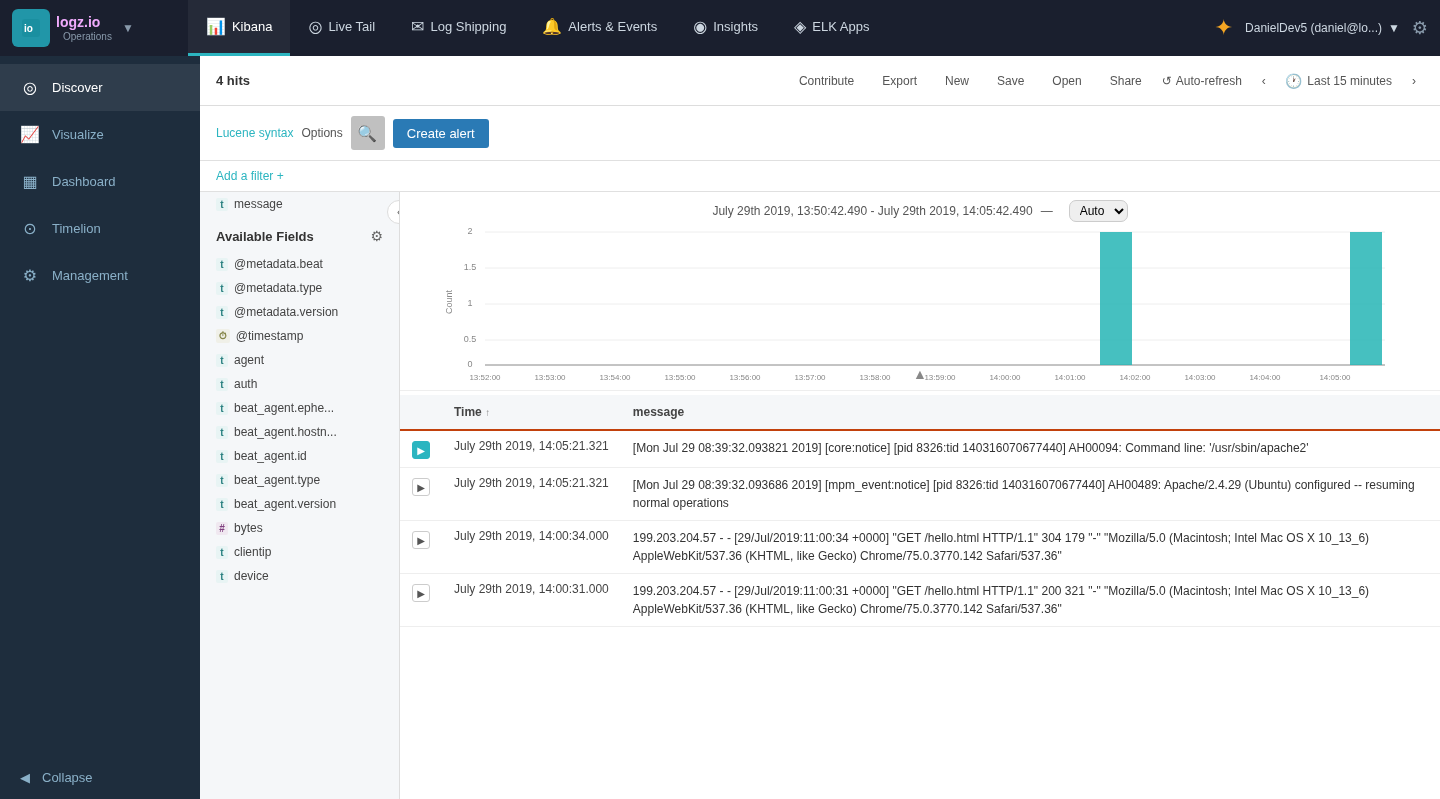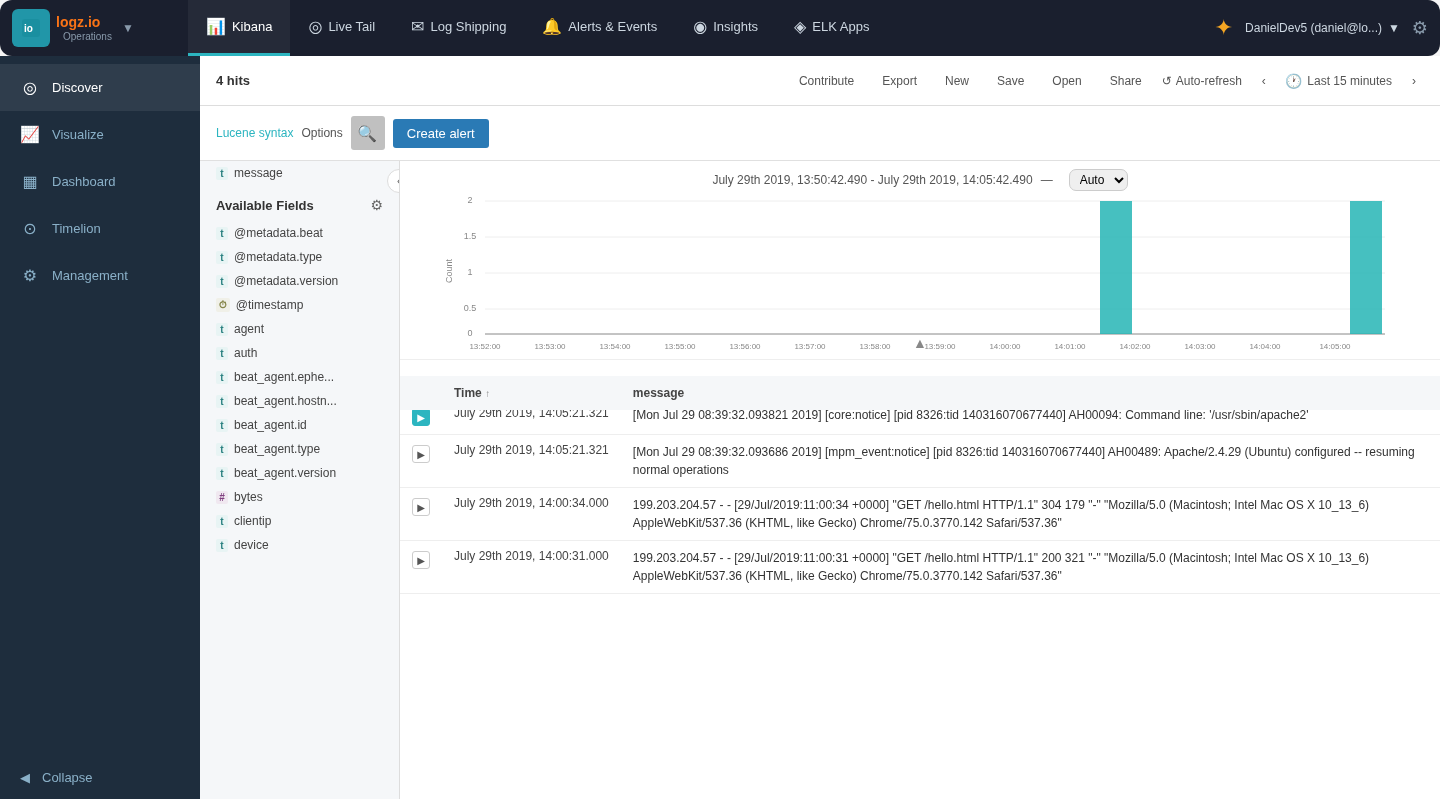--- a/index.html
+++ b/index.html
@@ -6,37 +6,36 @@
     body { font-family: Arial, sans-serif; font-size: 12px; background: #f5f5f5; color: #333; overflow: hidden; }
 
     
     .top-nav {
       background: #1a1f2e;
       height: 56px;
       display: flex;
       align-items: center;
       padding: 0 12px;
       gap: 0;
-      border-radius: 12px;
     }
     .logo-area {
       display: flex;
       align-items: center;
       gap: 6px;
       margin-right: 16px;
       min-width: 160px;
     }
     .logo-box {
       width: 38px; height: 38px;
       background: #2196a8;
       border-radius: 6px;
       display: flex; align-items: center; justify-content: center;
       color: white; font-weight: bold; font-size: 14px;
     }
-    .logo-text { color: #f97316; font-size: 14px; font-weight: bold; line-height: 1.2; }
+    .logo-text { color: #f0abfc; font-size: 14px; font-weight: bold; line-height: 1.2; }
     .logo-sub { color: #8899aa; font-size: 10px; margin-left: 7px; }
     .logo-chevron { color: #8899aa; margin-left: 4px; font-size: 12px; }
     .nav-items { display: flex; align-items: center; flex: 1; gap: 0; }
     .nav-item {
       color: #ccd6e0;
       padding: 0 18px;
       height: 56px;
       display: flex; align-items: center; gap: 6px;
       cursor: pointer;
       font-size: 13px;
@@ -195,23 +194,23 @@
     .chart-svg { width: 100%; height: 100%; }
     .expand-btn {
       position: absolute; bottom: 0; left: 50%; transform: translateX(-50%);
       background: none; border: none; cursor: pointer; color: #888; font-size: 14px;
     }
 
     
     .table-area { flex: 1; overflow-y: auto; }
     table { width: 100%; border-collapse: collapse; }
     thead th {
-      background: #f5f7f9; border-bottom: 4px solid #c2410c;
+      background: #f5f7f9; border-bottom: 6px solid #c2410c;
       padding: 10px 12px; text-align: left; font-size: 12px; font-weight: bold; color: #444;
-      position: sticky; top: 16px;
+      position: sticky; top: 4px;
     }
     .sort-icon { color: #888; font-size: 10px; }
     tbody tr { border-bottom: 1px solid #eee; }
     .expand-row-btn {
       background: none; border: 1px solid #ccc; border-radius: 3px;
       width: 18px; height: 18px; cursor: pointer; font-size: 10px; color: #555;
       display: flex; align-items: center; justify-content: center;
     }
     .expand-row-btn.active { background: #2cb5c0; border-color: #2cb5c0; color: white; }
     td { padding: 8px 12px; vertical-align: top; font-size: 12px; }
@@ -330,20 +329,23 @@
 
     <div class="search-bar">
       <span class="lucene-syntax">Lucene syntax</span>
       <span class="options-btn">Options</span>
       <button class="search-btn">
         <span>🔍</span>
       </button>
       <button class="create-alert-btn">Create alert</button>
     </div>
 
+    <div class="filter-row">
+      <span class="add-filter">Add a filter +</span>
+    </div>
 
     <div class="content-area">
 
       <div class="left-panel">
         <div class="panel-collapse-btn">‹</div>
         <div class="field-item">
           <span class="field-type t">t</span>
           <span>message</span>
         </div>
 

